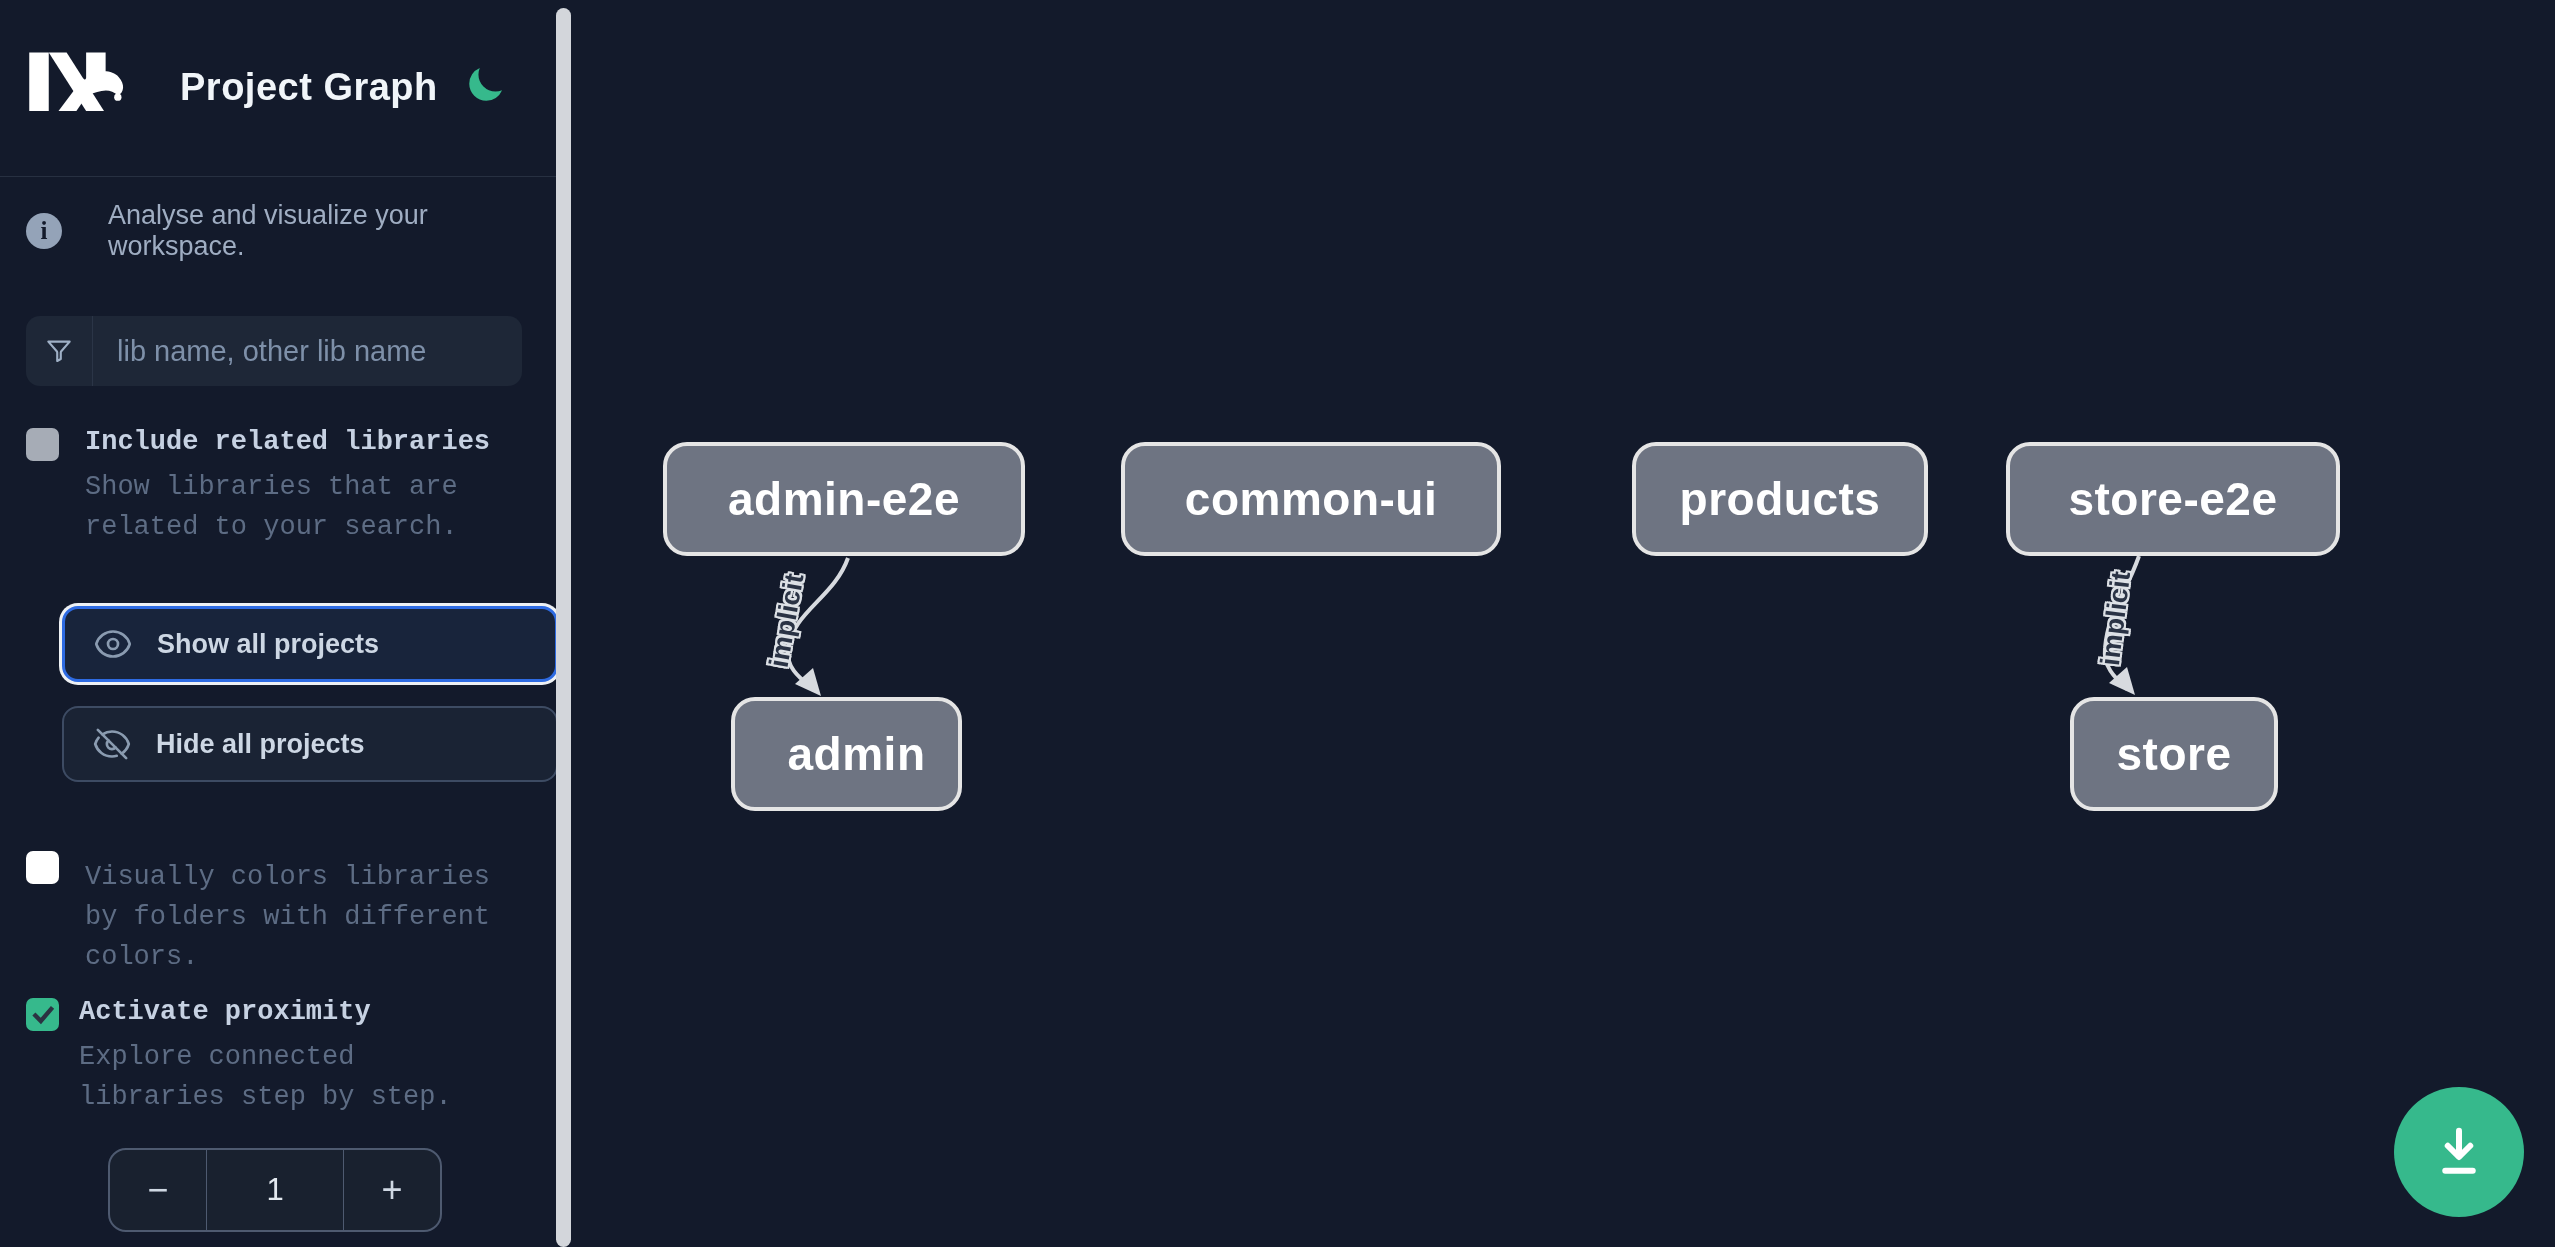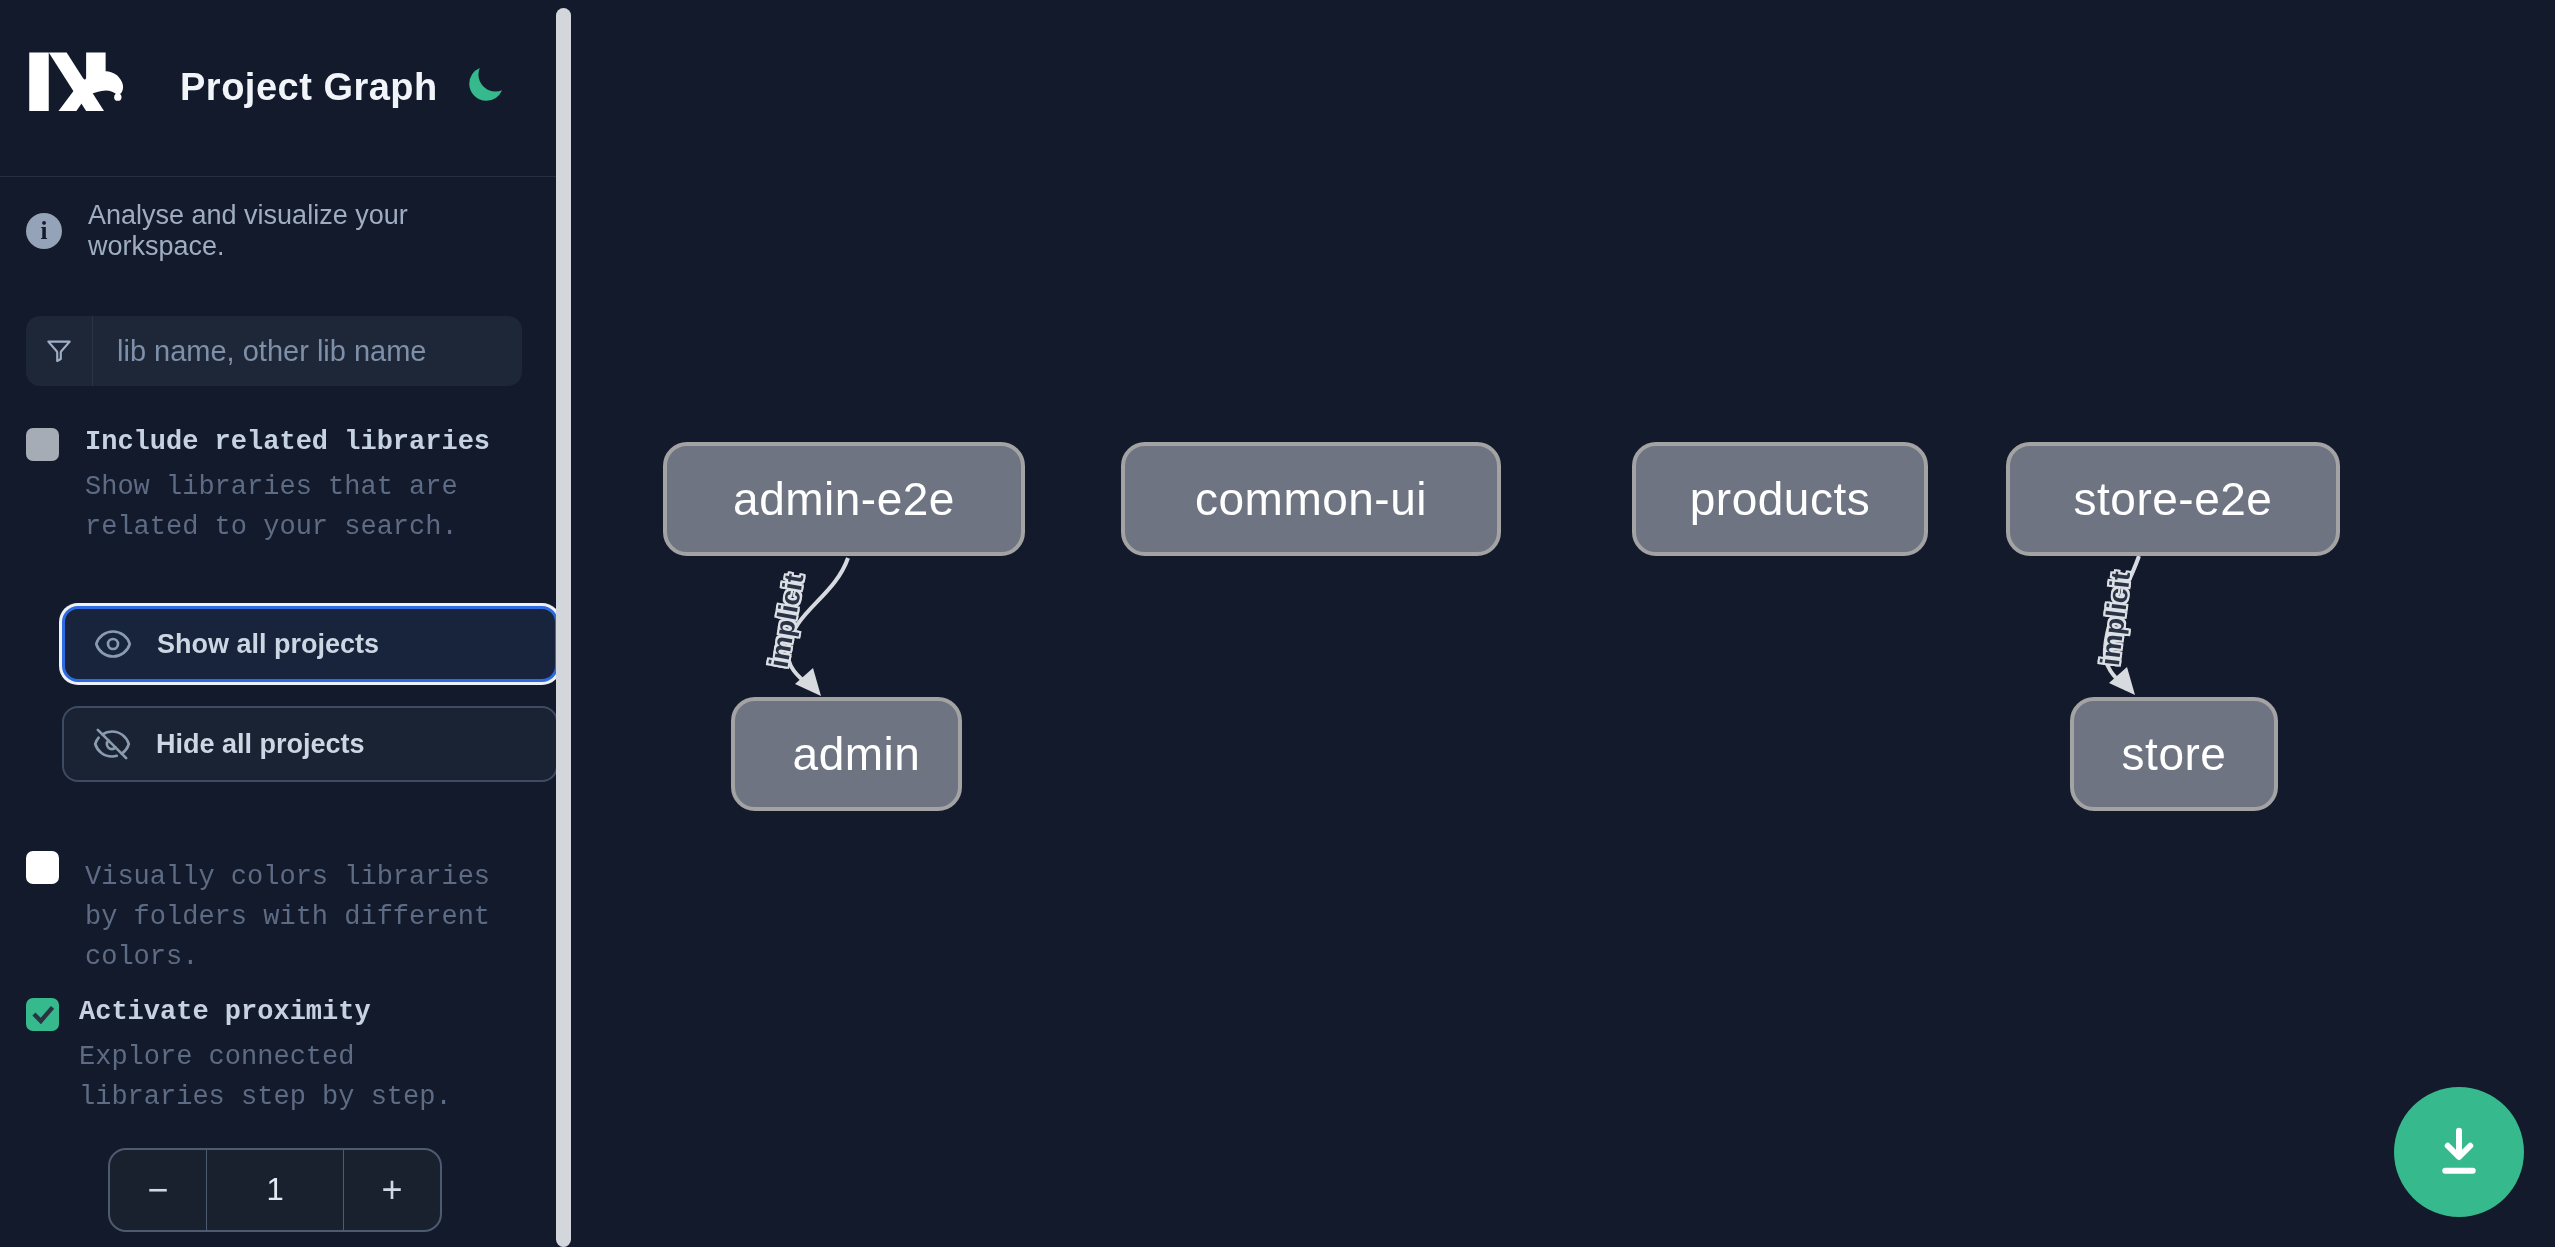--- a/index.html
+++ b/index.html
@@ -13,21 +13,21 @@
   .logo{position:absolute;left:26px;top:46px;width:104px;height:76px;}
   .app-title{position:absolute;left:180px;top:66px;font-size:38px;font-weight:700;color:#f1f5f9;letter-spacing:.5px;}
   .moon-btn{position:absolute;left:464px;top:62px;width:46px;height:46px;background:none;border:none;cursor:pointer;padding:0;}
   .moon-btn svg{width:42px;height:42px;}
   .header-divider{position:absolute;left:0;top:176px;width:556px;height:1px;background:#273041;}
 
   .info-row{position:absolute;left:26px;top:200px;width:500px;display:flex;align-items:center;gap:26px;}
   .info-icon{width:36px;height:36px;border-radius:50%;background:#94a3b8;color:#131a2b;
              display:flex;align-items:center;justify-content:center;font-size:25px;font-weight:700;
              font-family:"Liberation Serif","DejaVu Serif",serif;flex:none;}
-  .info-text{font-size:27px;color:#9fadc2;}
+  .info-text{font-size:27px;color:#9fadc2;margin-left:20px;}
 
   .search-box{position:absolute;left:26px;top:316px;width:496px;height:70px;background:#1e2737;
               border-radius:14px;display:flex;align-items:stretch;overflow:hidden;}
   .search-funnel{width:66px;display:flex;align-items:center;justify-content:center;
                  border-right:1px solid #2b3547;flex:none;}
   .search-funnel svg{width:32px;height:32px;}
   .search-input{flex:1;background:transparent;border:none;outline:none;color:#22c55e;
                 font-size:29px;padding:0 24px;font-family:inherit;}
   .search-input::placeholder{color:#7e90a9;}
 
@@ -57,23 +57,23 @@
   .stepper .dec{width:97px;border-right:1px solid #4e5a70;}
   .stepper .val{width:137px;color:#e3e9f0;font-size:31px;cursor:default;}
   .stepper .inc{width:97px;border-left:1px solid #4e5a70;}
 
   .scroll-thumb{position:absolute;left:556px;top:8px;width:15px;height:1239px;border-radius:8px;
                 background:#d3d6db;cursor:pointer;}
 
   
   .canvas{position:absolute;left:571px;top:0;width:1984px;height:1247px;background:#131a2b;}
   .edge-layer{position:absolute;left:0;top:0;width:2555px;height:1247px;pointer-events:none;}
-  .node{position:absolute;height:114px;background:#6e7482;border:4px solid #a3a3a3;border-radius:24px;
+  .node{position:absolute;height:114px;background:#6e7482;border:4px solid #e5e5e5;border-radius:24px;
         box-sizing:border-box;display:flex;align-items:center;justify-content:center;
-        color:#ffffff;font-size:46px;letter-spacing:.5px;cursor:pointer;}
+        color:#ffffff;font-size:46px;letter-spacing:.5px;cursor:pointer;font-weight:bold;}
   .n-admin-e2e{left:663px;top:442px;width:362px;}
   .n-common-ui{left:1121px;top:442px;width:380px;}
   .n-products{left:1605px;top:442px;width:296px;margin-left:27px;}
   .n-store-e2e{left:2006px;top:442px;width:334px;}
   .n-admin{left:731px;top:697px;width:231px;padding-left:20px;}
   .n-store{left:2070px;top:697px;width:208px;}
 
   .edge-label{position:absolute;width:160px;text-align:center;font-size:27px;font-weight:700;
               color:#2a3345;
               text-shadow:-2px 0 #dde1e6,2px 0 #dde1e6,0 -2px #dde1e6,0 2px #dde1e6,

